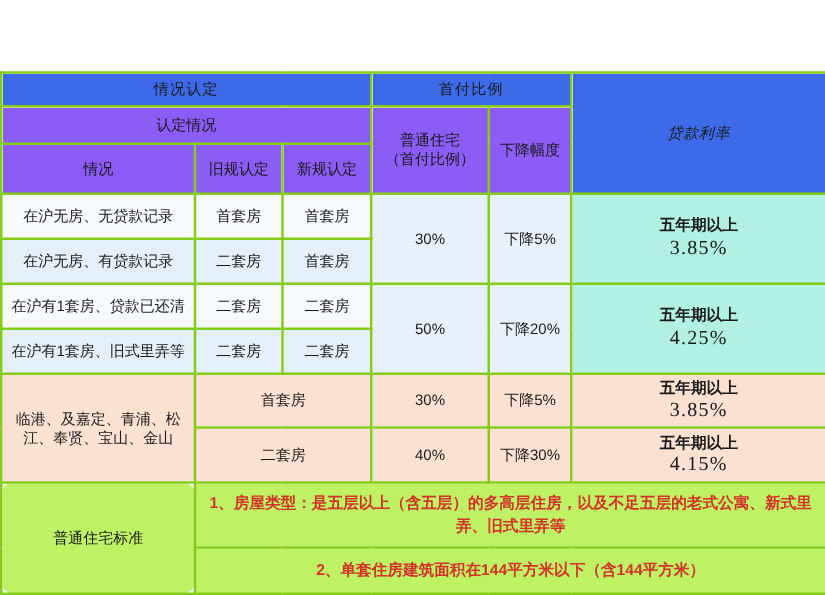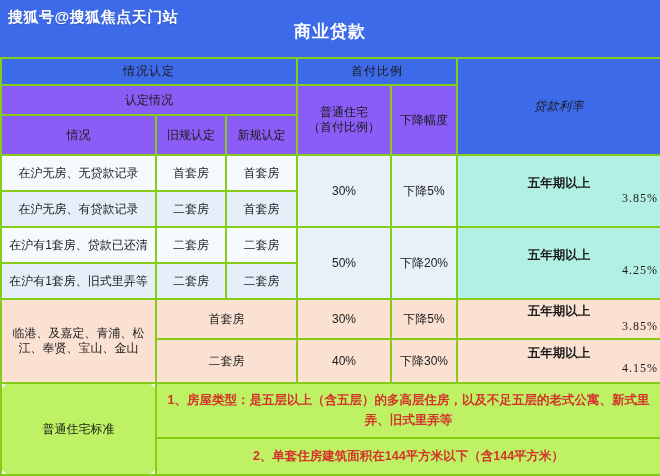--- a/index.html
+++ b/index.html
@@ -96,44 +96,40 @@
   .cell-b { background: #e5eff9; }
   .cell-pay { background: #e8f1fa; font-size: 13px; }
   .cell-mint { background: #b2f0e4; font-weight: bold; }
   .cell-peach { background: #fbe1d2; }
   .cell-cream { background: #bef264; }
 
   .red { color: #e0322a; font-weight: bold; }
   .redn { color: #d4322b; }
 
   .rate-top { font-size: 12.5px; font-weight: bold; display: block; }
-  .rate-num { font-size: 12px; font-weight: normal; display: block;
+  .rate-num { font-size: 16px; font-weight: normal; display: block;
               font-family: "Liberation Serif", "DejaVu Serif", serif;
-              letter-spacing: 1px; text-align: right; }
+              letter-spacing: 1px; }
 
   .note-txt {
     font-size: 12.5px;
     font-weight: bold;
     color: #d4322b;
     line-height: 1.55;
     padding: 2px 6px;
     display: block;
   }
   .std-label { font-size: 12.5px; font-weight: bold; color: #222; border-radius: 10px; }
   .area-label { font-size: 12.5px; font-weight: bold; color: #1a1a1a; line-height: 1.5; }
 </style>
 </head>
 <body>
 
 <div id="page">
 
-  <div class="banner">
-    <div class="watermark">搜狐号@搜狐焦点天门站</div>
-    <div class="banner-title">商业贷款</div>
-  </div>
 
   <table class="tbl">
     <colgroup>
       <col style="width:155px">
       <col style="width:70px">
       <col style="width:71px">
       <col style="width:94px">
       <col style="width:66px">
       <col style="width:204px">
     </colgroup>

